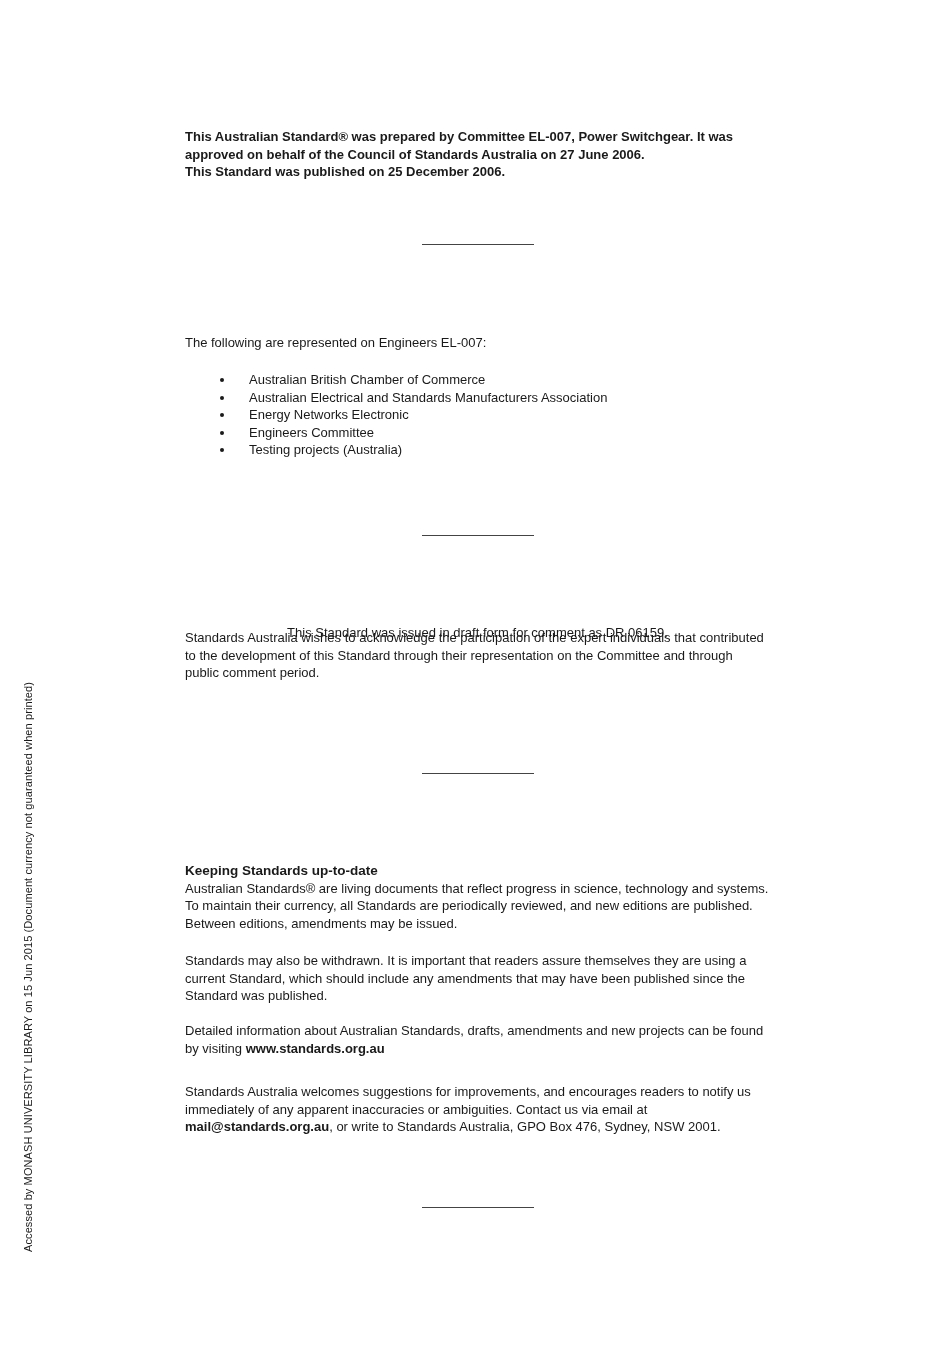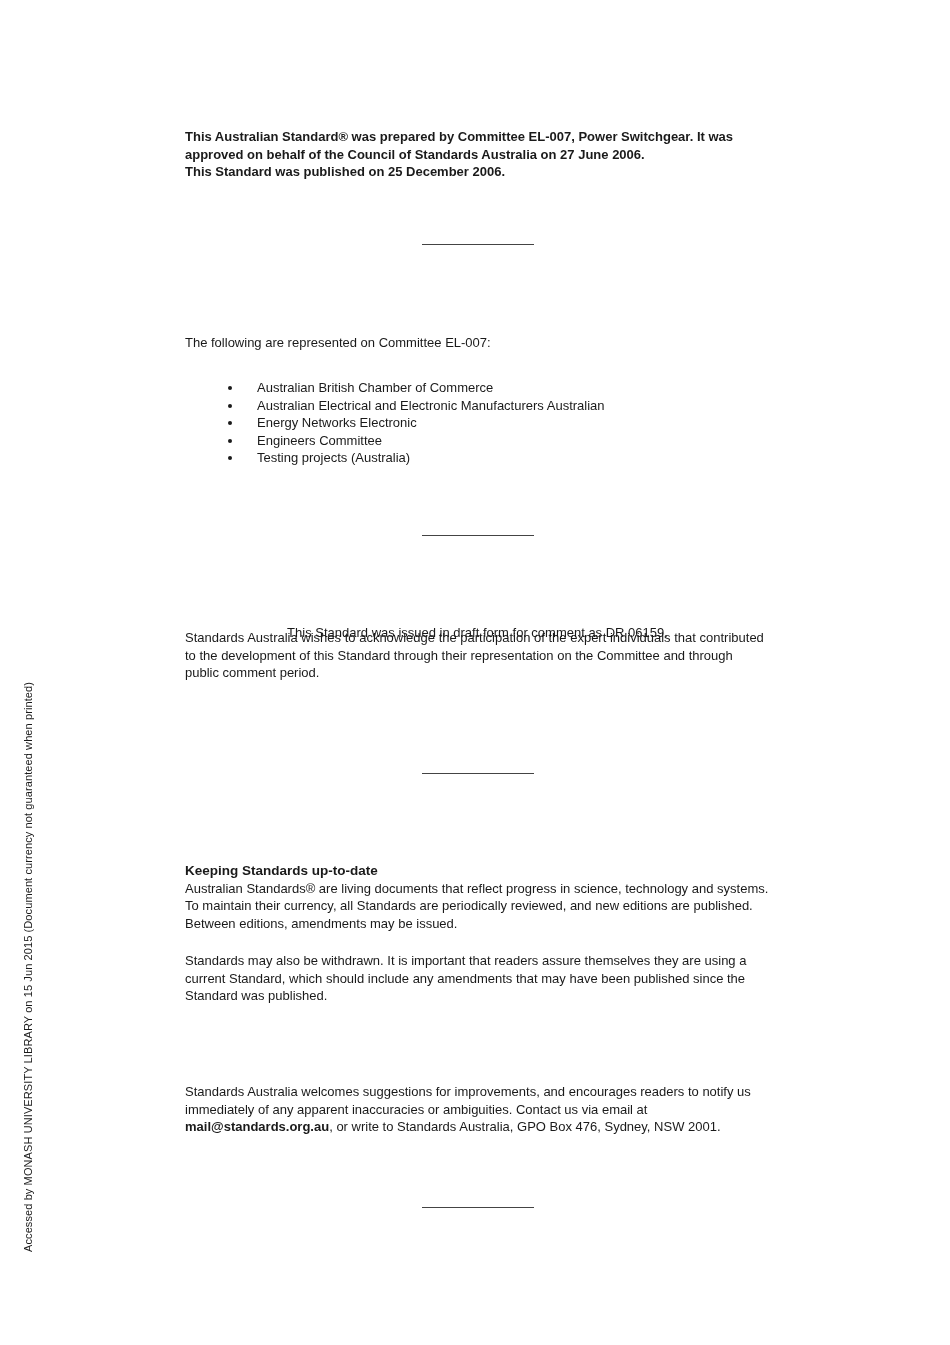--- a/index.html
+++ b/index.html
@@ -40,21 +40,21 @@
     width: 585px;
     display: flex;
     justify-content: center;
   }
   .divider .rule {
     width: 112px;
     border-top: 1px solid #444;
     height: 0;
   }
   ul.committee-list {
-    margin: 12px;
+    margin: 4px;
     padding: 0 0 0 46px;
     list-style: disc;
   }
   ul.committee-list li {
     margin: 0;
     padding-left: 14px;
     line-height: 17.6px;
   }
   .heading {
     font-weight: bold;
@@ -77,27 +77,27 @@
       <span>This Australian Standard® was prepared by Committee EL-007, Power Switchgear. It was approved on behalf of the Council of Standards Australia on 27 June 2006.</span><br>
       <span>This Standard was published on 25 December 2006.</span>
     </p>
   </div>
 
   <div class="divider" style="top: 244px;">
     <div class="rule"></div>
   </div>
 
   <div class="block" style="top: 334px;">
-    <p>The following are represented on Committee EL-007:</p>
+    <p>The following are represented on Engineers EL-007:</p>
   </div>
 
   <div class="block" style="top: 367px;">
     <ul class="committee-list">
       <li>Australian British Chamber of Commerce</li>
-      <li>Australian Electrical and Electronic Manufacturers Australian</li>
+      <li>Australian Electrical and Standards Manufacturers Association</li>
       <li>Energy Networks Electronic</li>
       <li>Engineers Committee</li>
       <li>Testing projects (Australia)</li>
     </ul>
   </div>
 
   <div class="divider" style="top: 535px;">
     <div class="rule"></div>
   </div>
 
@@ -115,20 +115,25 @@
 
   <div class="block" style="top: 952px;">
     <p>Standards may also be withdrawn. It is important that readers assure themselves they are using a current Standard, which should include any amendments that may have been published since the Standard was published.</p>
   </div>
 
   <div class="block" style="top: 862px;">
     <p class="heading">Keeping Standards up-to-date</p>
     <p>Australian Standards® are living documents that reflect progress in science, technology and systems. To maintain their currency, all Standards are periodically reviewed, and new editions are published. Between editions, amendments may be issued.</p>
   </div>
 
+  <div class="block" style="top: 1022px;">
+    <p>
+      <span>Detailed information about Australian Standards, drafts, amendments and new projects can be found by visiting </span><span class="bold-inline">www.standards.org.au</span>
+    </p>
+  </div>
 
   <div class="block" style="top: 1075px; margin-top: 8px;">
     <p>
       <span>Standards Australia welcomes suggestions for improvements, and encourages readers to notify us immediately of any apparent inaccuracies or ambiguities. Contact us via email at </span><span class="bold-inline">mail@standards.org.au</span><span>, or write to Standards Australia, GPO Box 476, Sydney, NSW 2001.</span>
     </p>
   </div>
 
   <div class="divider" style="top: 1207px;">
     <div class="rule"></div>
   </div>

